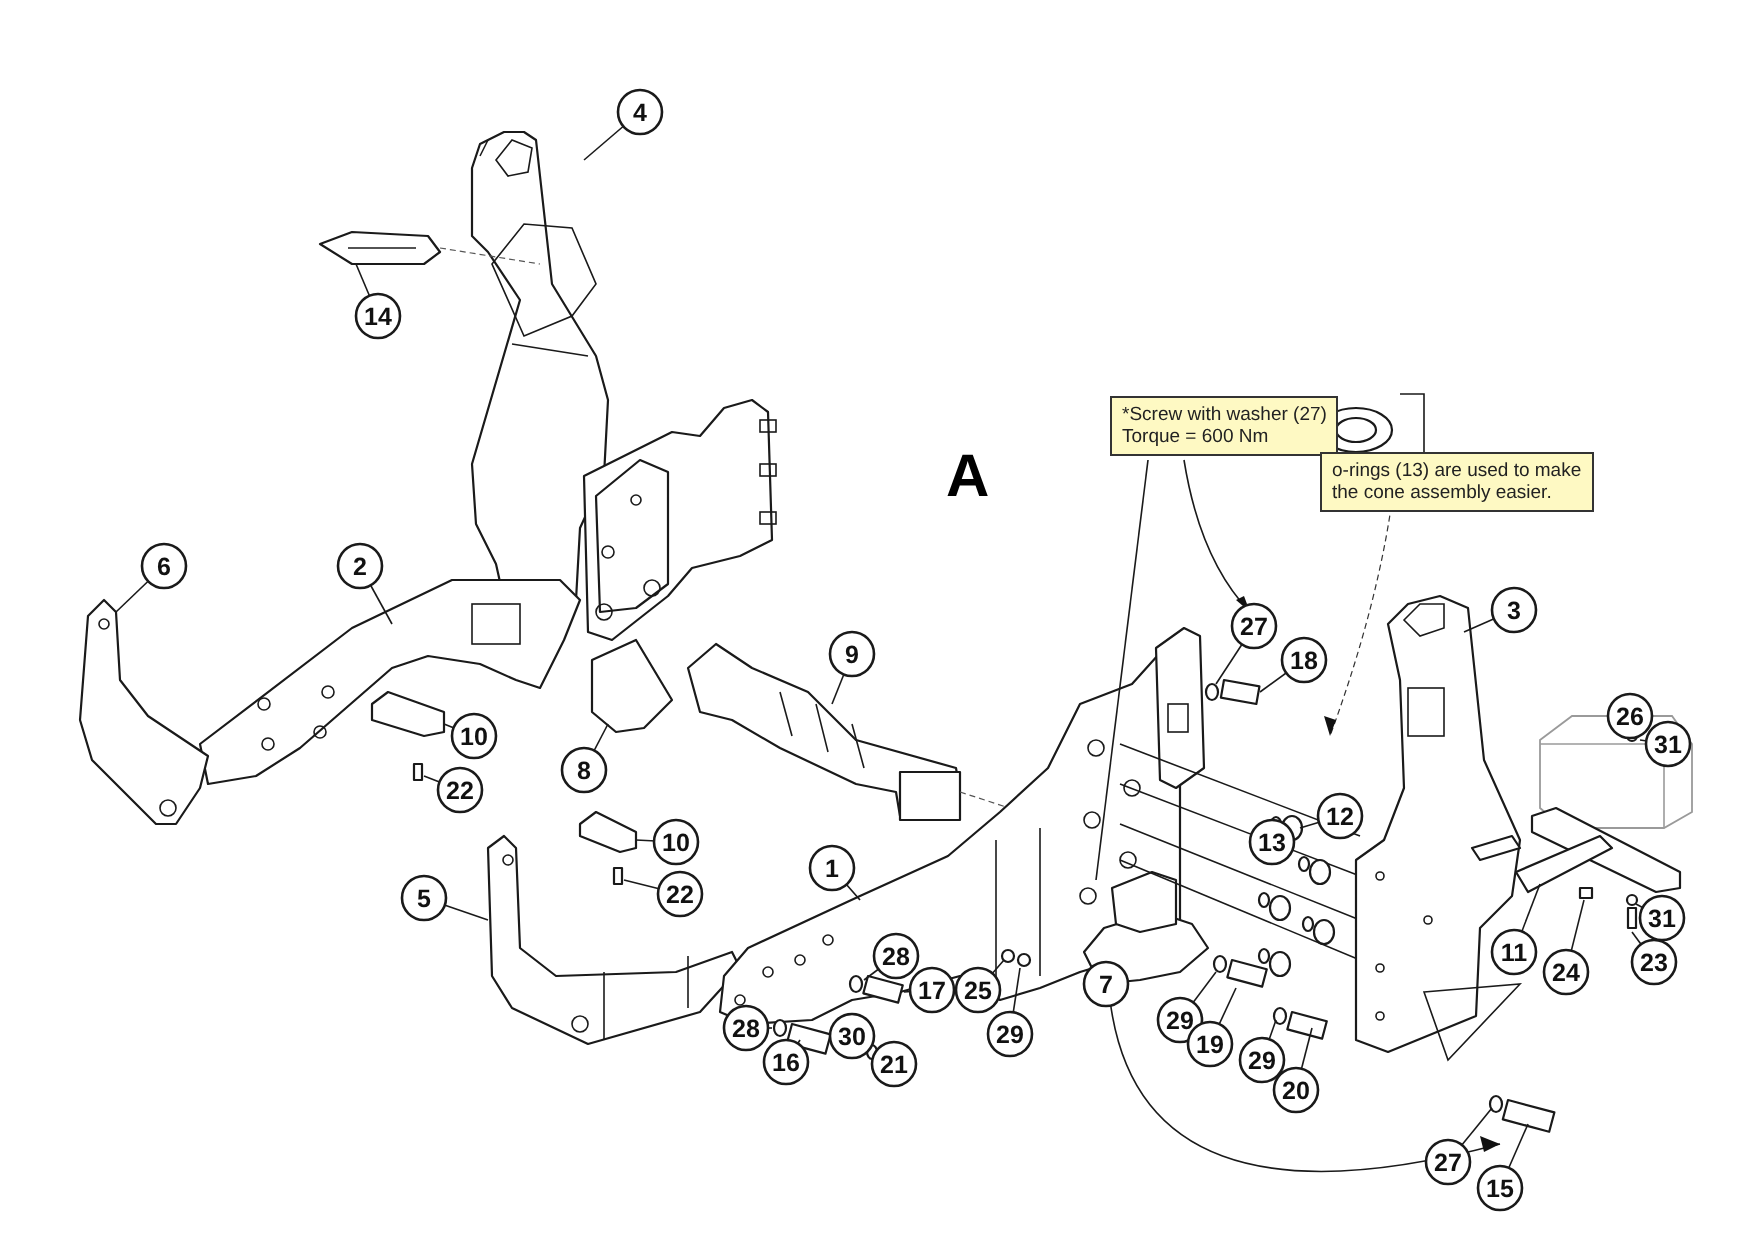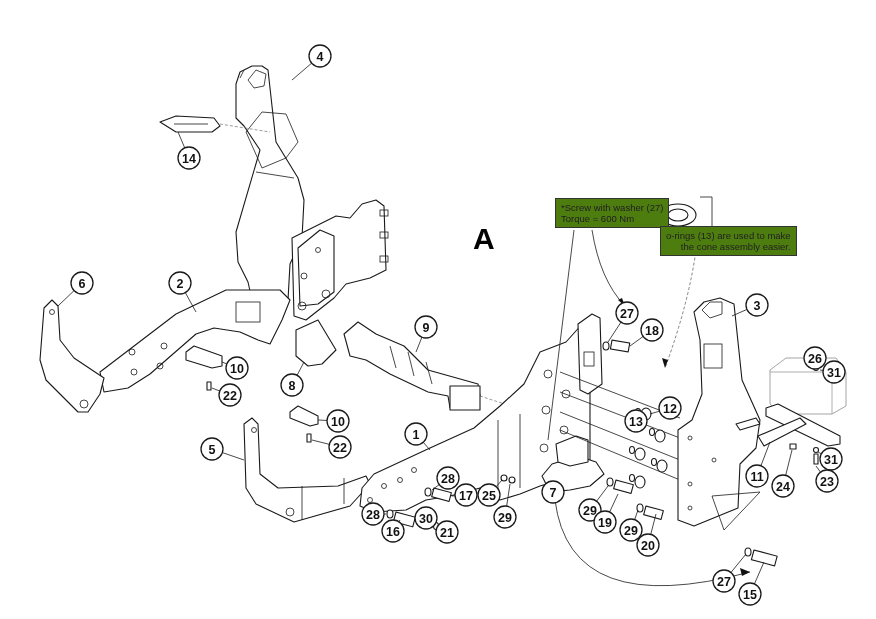--- a/index.html
+++ b/index.html
@@ -6,21 +6,21 @@
   body { width: 876px; height: 619px; overflow: hidden; font-family: "Liberation Sans", sans-serif; }
   #stage { position: relative; width: 876px; height: 619px; }
   svg { position: absolute; left: 0; top: 0; }
   .part { fill: #ffffff; stroke: #1a1a1a; stroke-width: 1.1; stroke-linejoin: round; }
   .thin { fill: none; stroke: #1a1a1a; stroke-width: 0.8; }
   .dash { fill: none; stroke: #555; stroke-width: 0.6; stroke-dasharray: 3 2; }
   .lead { fill: none; stroke: #1a1a1a; stroke-width: 0.8; }
   .ghost { fill: #ffffff; stroke: #9a9a9a; stroke-width: 0.9; }
   .callout circle { fill: #ffffff; stroke: #1a1a1a; stroke-width: 1.3; }
   .callout text { font-family: "Liberation Sans", sans-serif; font-weight: bold; font-size: 12.5px; fill: #111; text-anchor: middle; dominant-baseline: central; }
-  .note { position: absolute; background: #4d7c0f; border: 1px solid #333; font-size: 9.5px; line-height: 11px; color: #222; padding: 3px 5px; white-space: pre; }
+  .note { position: absolute; background: #fef9c3; border: 1px solid #333; font-size: 9.5px; line-height: 11px; color: #222; padding: 3px 5px; white-space: pre; }
   #view-label { position: absolute; left: 473px; top: 222px; font-size: 30px; font-weight: bold; color: #000; }
 </style>
 </head>
 <body>
 
 <div id="stage">
 
 <svg width="876" height="619" viewBox="0 0 876 619">
 
   <g>
@@ -389,16 +389,16 @@
           <circle cx="750" cy="594" r="11"></circle>
           <text x="750" y="594.5">15</text>
         </g>
       </g>
 </svg>
 
 <div id="view-label">A</div>
 
 <div class="note" style="left:555px; top:198px;">*Screw with washer (27)
 Torque = 600 Nm</div>
-<div class="note" style="left:660px; top:226px;text-align:right;">o-rings (13) are used to make
+<div class="note" style="left:660px; top:226px;">o-rings (13) are used to make
 the cone assembly easier.</div>
 
 </div>
 
 </body></html>

